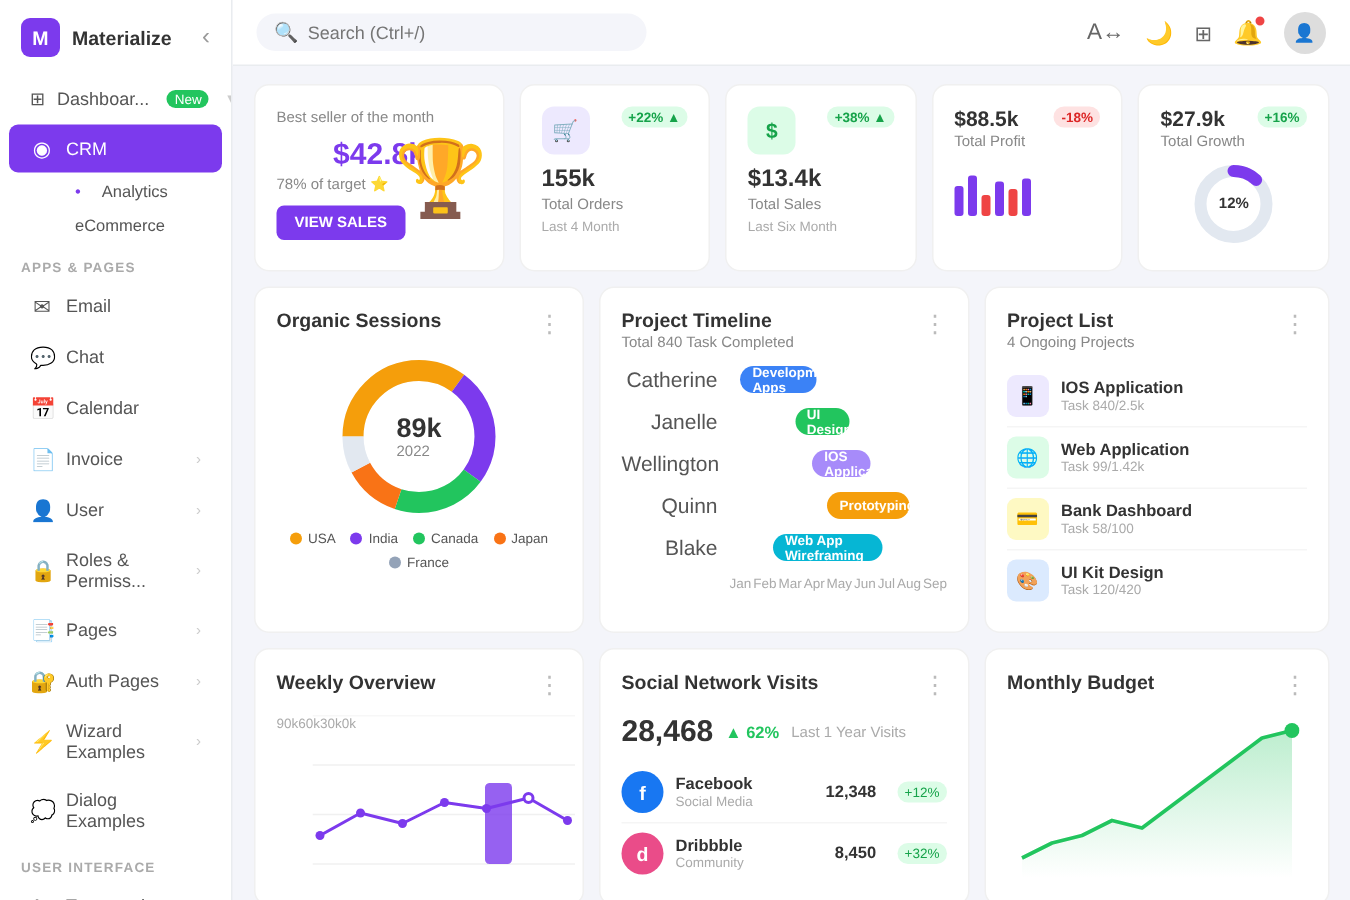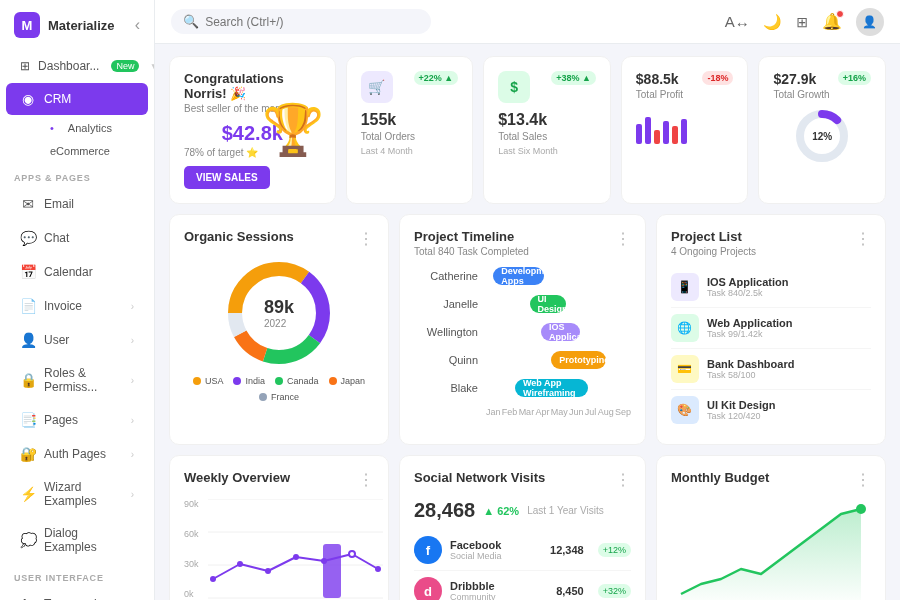--- a/index.html
+++ b/index.html
@@ -75,21 +75,21 @@
     .donut-center { position: absolute; top: 50%; left: 50%; transform: translate(-50%, -50%); text-align: left; }
     .donut-value { font-size: 18px; font-weight: 700; color: #333; }
     .donut-year { font-size: 10px; color: #888; }
     .donut-legend { display: flex; flex-wrap: wrap; gap: 6px 10px; margin-top: 8px; justify-content: center; }
     .legend-item { display: flex; align-items: center; gap: 4px; font-size: 9px; color: #555; }
     .legend-dot { width: 8px; height: 8px; border-radius: 50%; }
 
     
     .gantt-rows { margin-top: 4px; }
     .gantt-row { display: flex; align-items: center; gap: 8px; margin-bottom: 10px; }
-    .gantt-label { width: 64px; font-size: 11px; color: #555; text-align: right; flex-shrink: 0; }
+    .gantt-label { width: 64px; font-size: 14px; color: #555; text-align: right; flex-shrink: 0; }
     .gantt-bar-container { flex: 1; position: relative; height: 18px; }
     .gantt-bar { height: 18px; border-radius: 9px; display: flex; align-items: center; padding: 0 8px; font-size: 9px; color: white; font-weight: 600; position: absolute; }
     .gantt-months { display: flex; justify-content: space-between; font-size: 9px; color: #aaa; margin-top: 4px; padding-left: 72px; }
 
     
     .project-list-items { margin-top: 6px; }
     .proj-item { display: flex; align-items: center; gap: 8px; padding: 6px 0; border-bottom: 1px solid #f5f5f5; }
     .proj-item:last-child { border-bottom: none; }
     .proj-icon { width: 28px; height: 28px; border-radius: 6px; display: flex; align-items: center; justify-content: center; font-size: 12px; flex-shrink: 0; }
     .proj-info { flex: 1; }
@@ -97,21 +97,21 @@
     .proj-tasks { font-size: 9px; color: #aaa; }
 
     
     .bottom-row { display: flex; gap: 10px; }
     .weekly-card { width: 220px; flex-shrink: 0; }
     .social-card { flex: 1; }
     .budget-card { width: 230px; flex-shrink: 0; }
 
     
     .line-chart-wrap { margin-top: 8px; position: relative; height: 100px; }
-    .chart-y-labels { position: absolute; left: 0; top: 0; height: 100%; display: flex; flex-direction: column; justify-content: space-between; font-size: 9px; color: #aaa; }
+    .chart-y-labels { position: absolute; left: 0; top: 0; height: 100%; display: flex; justify-content: space-between; font-size: 9px; color: #aaa; }
 
     
     .social-stats { display: flex; align-items: center; gap: 8px; margin-bottom: 8px; }
     .social-main-value { font-size: 20px; font-weight: 700; color: #333; }
     .social-period { font-size: 10px; color: #aaa; }
     .social-item { display: flex; align-items: center; gap: 8px; padding: 6px 0; border-bottom: 1px solid #f5f5f5; }
     .social-item:last-child { border-bottom: none; }
     .social-network-icon { width: 28px; height: 28px; border-radius: 50%; display: flex; align-items: center; justify-content: center; font-size: 13px; flex-shrink: 0; }
     .social-name { font-size: 11px; font-weight: 600; color: #333; }
     .social-value { margin-left: auto; font-size: 11px; font-weight: 600; color: #333; }
@@ -235,21 +235,20 @@
         <span>👤</span>
       </div>
     </div>
   </div>
 
   <div class="content">
 
     <div class="cards-row">
 
       <div class="card card-congrats">
-        <h3>Congratulations Norris! 🎉</h3>
         <div class="subtitle">Best seller of the month</div>
         <div class="amount">$42.8k</div>
         <div class="target">78% of target ⭐</div>
         <button class="view-sales-btn">VIEW SALES</button>
         <div class="trophy-img">🏆</div>
       </div>
 
       <div class="card stat-card">
         <div class="stat-header">
           <div class="stat-icon" style="background:#ede9fe;">🛒</div>

